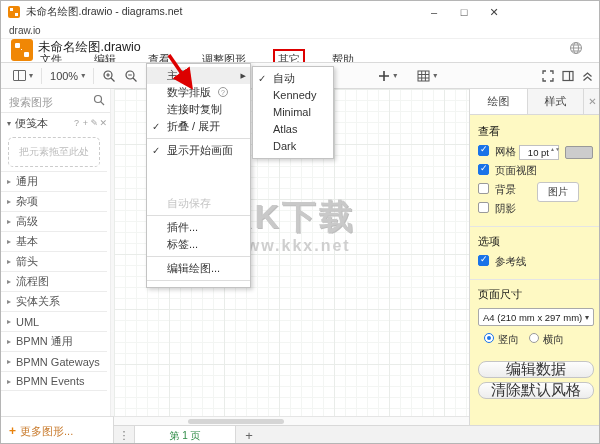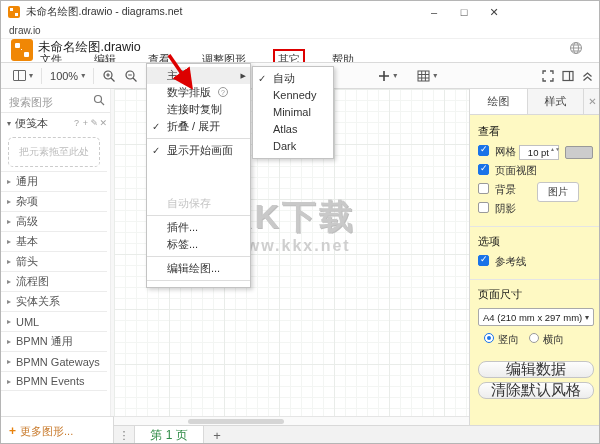--- a/index.html
+++ b/index.html
@@ -67,21 +67,21 @@
       linear-gradient(90deg, #f3f5f3 1px, transparent 1px);
     background-size:55px 55px,55px 55px,11px 11px,11px 11px; }
   .wm { position:absolute; left:0; width:100%; text-align:center; color:#c9c9c9; }
   .wm-logo { top:105px; font-size:34px; font-weight:900; letter-spacing:3px; text-shadow:1px 1px 0 #bdbdbd; }
   .wm-url { top:148px; font-size:16px; font-weight:bold; letter-spacing:2px; color:#cfcfcf; }
   .hscroll { position:absolute; left:113px; top:415px; width:355px; height:9px; background:#fafafa; border-top:1px solid #e5e5e5; }
   .hthumb { position:absolute; left:74px; top:2px; width:96px; height:5px; background:#d5d5d5; border-radius:3px; }
   
   .footer { position:absolute; left:113px; top:424px; width:487px; height:20px; background:#f2f2f2; border-top:1px solid #d9d9d9; display:flex; align-items:stretch; }
   .kebab { width:20px; display:flex; align-items:center; justify-content:center; color:#777; font-size:11px; }
-  .ptab { width:70px; background:#fff; border-left:1px solid #d9d9d9; border-right:1px solid #d9d9d9; display:flex; align-items:center; justify-content:center; font-size:12px; color:#2e8b46; }
+  .ptab { width:102px; background:#fff; border-left:1px solid #d9d9d9; border-right:1px solid #d9d9d9; display:flex; align-items:center; justify-content:center; font-size:10px; color:#2e8b46; }
   .addpage { width:26px; display:flex; align-items:center; justify-content:center; color:#666; font-size:13px; }
   
   .fpanel { position:absolute; left:468px; top:88px; width:132px; height:336px; background:#fef9c3; border-left:1px solid #d9d9d9; }
   .ftabs { display:flex; height:26px; border-bottom:1px solid #d9d9d9; background:#f5f5f5; }
   .ftab { display:flex; align-items:center; justify-content:center; font-size:11px; color:#444; }
   .ftab.t1 { width:58px; background:#fff; border-right:1px solid #d9d9d9; }
   .ftab.t2 { width:56px; border-right:1px solid #d9d9d9; }
   .ftab.tx { flex:1; color:#999; font-size:10px; }
   .fbody { padding:7px 8px 0 8px; }
   .fsec-title { font-size:11px; color:#111; margin:2px 0 6px 0; }

